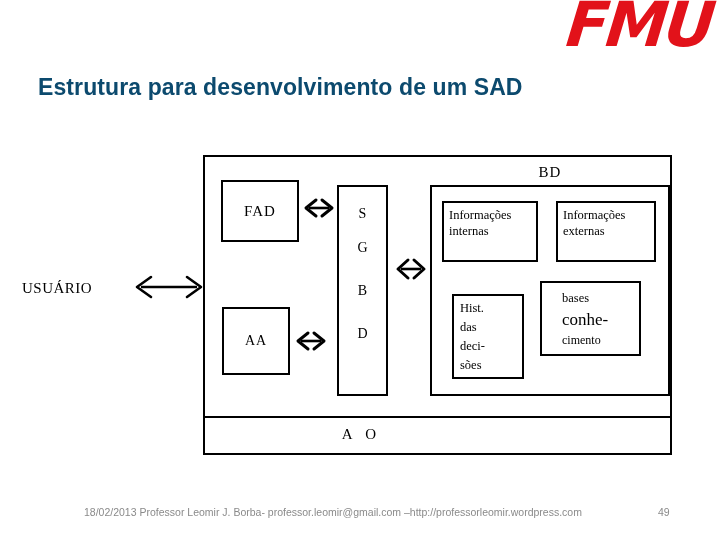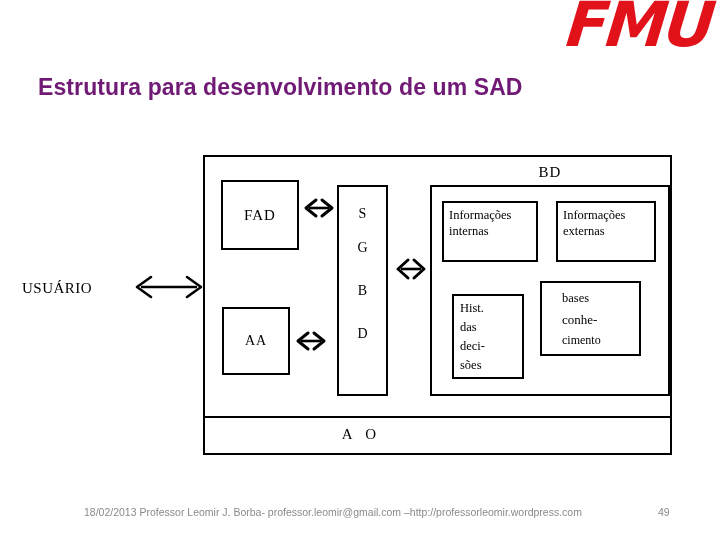--- a/index.html
+++ b/index.html
@@ -31,21 +31,21 @@
   }
 
   
   #slide-title {
     position: absolute;
     left: 38px;
     top: 74px;
     font-family: "Liberation Sans", sans-serif;
     font-size: 23px;
     font-weight: bold;
-    color: #701a75;
+    color: #0c4a6e;
     letter-spacing: 0.1px;
     white-space: nowrap;
   }
 
   
   #diagram {
     position: absolute;
     left: 0;
     top: 0;
     width: 720px;
@@ -108,21 +108,21 @@
     <polyline points="22,3 8,13 22,23" fill="none" stroke="#000" stroke-width="2.6" stroke-linecap="round" stroke-linejoin="round"></polyline>
     <polyline points="58,3 72,13 58,23" fill="none" stroke="#000" stroke-width="2.6" stroke-linecap="round" stroke-linejoin="round"></polyline>
   </svg>
 
   <div class="box" style="left:203px; top:155px; width:469px; height:300px;"></div>
 
   <div style="position:absolute; left:205px; top:416px; width:465px; height:2px; background:#000;"></div>
 
   <div class="lbl" style="left:0px; top:426px; width:720px; text-align:center; font-size:15px; letter-spacing:2px;">A  O</div>
 
-  <div class="box ctr" style="left:221px; top:180px; width:78px; height:70px; font-family:'Liberation Serif',serif; font-size:15px; letter-spacing:1px;">FAD</div>
+  <div class="box ctr" style="left:221px; top:180px; width:78px; height:62px; font-family:'Liberation Serif',serif; font-size:15px; letter-spacing:1px;">FAD</div>
 
   <svg class="arrow" style="left:303px; top:196px;" width="32" height="24" viewBox="0 0 32 24">
     <line x1="6" y1="12" x2="26" y2="12" stroke="#000" stroke-width="2.6"></line>
     <polyline points="13,4 3,12 13,20" fill="none" stroke="#000" stroke-width="3" stroke-linecap="round" stroke-linejoin="round"></polyline>
     <polyline points="19,4 29,12 19,20" fill="none" stroke="#000" stroke-width="3" stroke-linecap="round" stroke-linejoin="round"></polyline>
   </svg>
 
   <div class="box ctr" style="left:222px; top:307px; width:68px; height:68px; font-family:'Liberation Serif',serif; font-size:14px; letter-spacing:1px;">AA</div>
 
   <svg class="arrow" style="left:295px; top:329px;" width="32" height="24" viewBox="0 0 32 24">
@@ -159,20 +159,20 @@
 
   <div class="box" style="left:452px; top:294px; width:72px; height:85px; padding:3px 6px;">
     <div class="lbl" style="position:static; font-size:12.5px; line-height:19px;">Hist.</div>
     <div class="lbl" style="position:static; font-size:12.5px; line-height:19px;">das</div>
     <div class="lbl" style="position:static; font-size:12.5px; line-height:19px;">deci-</div>
     <div class="lbl" style="position:static; font-size:12.5px; line-height:19px;">sões</div>
   </div>
 
   <div class="box" style="left:540px; top:281px; width:101px; height:75px; padding:5px 20px;">
     <div class="lbl" style="position:static; font-size:12.5px; line-height:21px;">bases</div>
-    <div class="lbl" style="position:static; font-size:13px; line-height:21px;">conhe-</div>
+    <div class="lbl" style="position:static; font-size:17px; line-height:21px;">conhe-</div>
     <div class="lbl" style="position:static; font-size:12px; line-height:21px;">cimento</div>
   </div>
 
 </div>
 
 <div id="footer-text">18/02/2013 Professor Leomir J. Borba-  professor.leomir@gmail.com –http://professorleomir.wordpress.com</div>
 <div id="page-number">49</div>
 
 </body></html>

